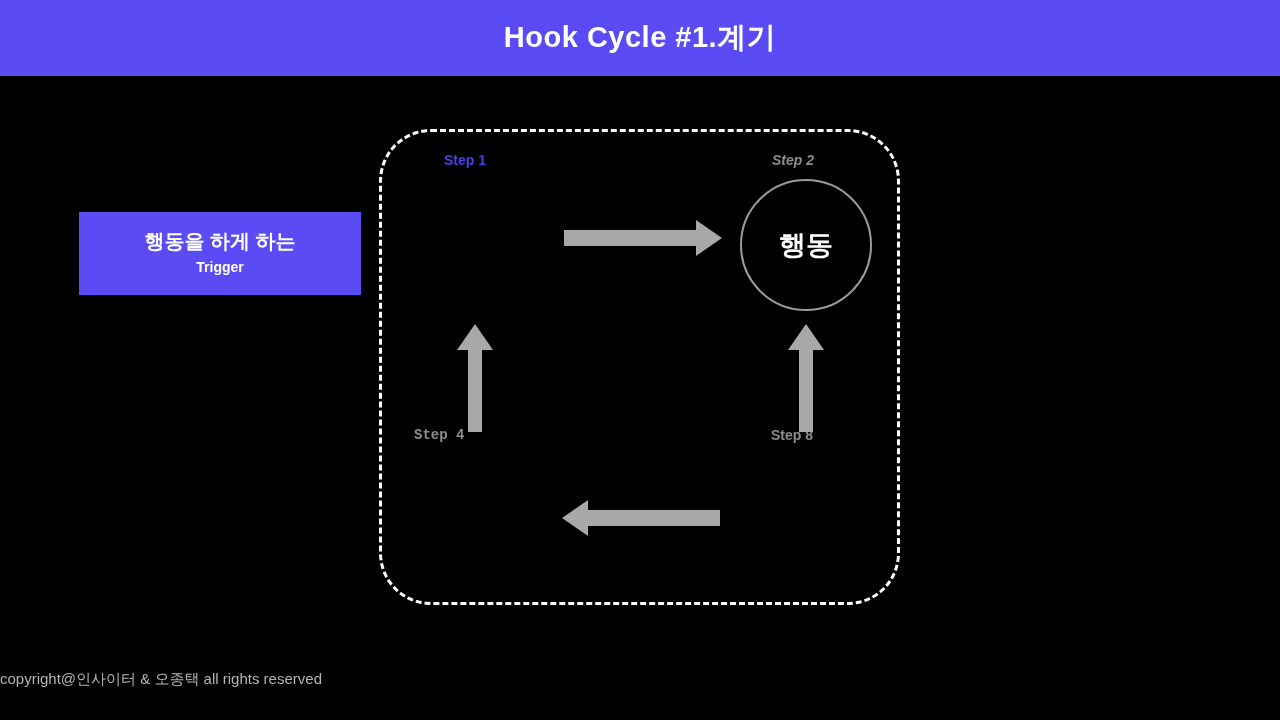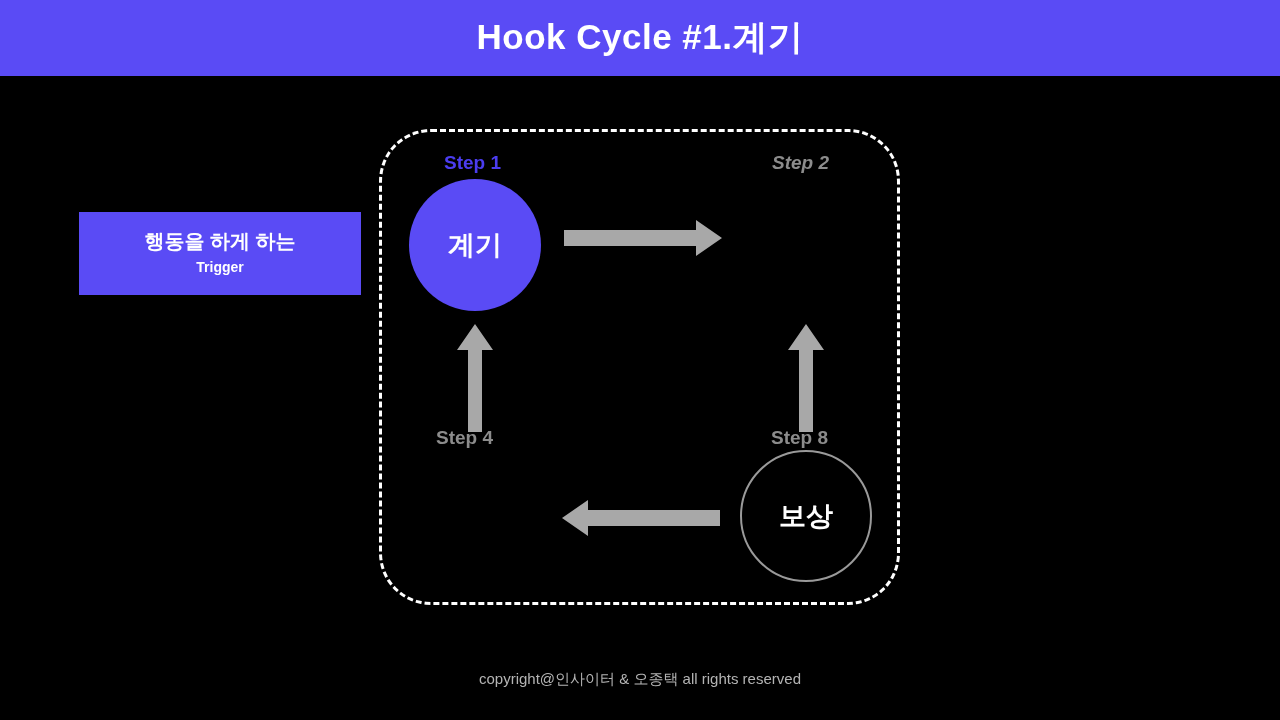--- a/index.html
+++ b/index.html
@@ -29,21 +29,21 @@
   }
   #header-title {
     position: absolute;
     left: 0;
     top: 0;
     width: 1280px;
     height: 76px;
     line-height: 74px;
     text-align: center;
     color: #ffffff;
-    font-size: 35px;
+    font-size: 29px;
     font-weight: bold;
     letter-spacing: 0.5px;
     white-space: nowrap;
   }
 
   
   #trigger-box {
     position: absolute;
     left: 79px;
     top: 212px;
@@ -106,46 +106,46 @@
   }
 
   #node-1 { left: 409px; top: 179px; }
   #node-2 { left: 740px; top: 179px; }
   #node-4 { left: 409px; top: 450px; }
   #node-3 { left: 740px; top: 450px; }
 
   
   .step-caption {
     position: absolute;
-    font-size: 19px;
+    font-size: 14px;
     font-weight: bold;
     white-space: nowrap;
     color: #8c8c8c;
   }
   .step-caption.accent { color: #4b3df0; }
 
   #step-1-caption { left: 444px; top: 152px; }
   #step-2-caption { left: 772px; top: 152px; font-style: italic; }
-  #step-4-caption { left: 436px; top: 427px; }
+  #step-4-caption { left: 414px; top: 427px; font-family: Liberation Mono, monospace; }
   #step-3-caption { left: 771px; top: 427px; }
 
   
   .arrow { position: absolute; }
   #arrow-top    { left: 560px; top: 218px; }
   #arrow-bottom { left: 558px; top: 498px; }
   #arrow-left   { left: 455px; top: 320px; }
   #arrow-right  { left: 786px; top: 320px; }
 
   
   #footer-text {
     position: absolute;
     left: 0;
     top: 670px;
     width: 1280px;
-    text-align: center;
+    text-align: left;
     color: #b4b4b4;
     font-size: 15px;
     white-space: nowrap;
   }
 </style>
 </head>
 <body>
 
 <div id="slide">
 
@@ -157,25 +157,22 @@
     <div class="line latin">Trigger</div>
   </div>
 
   <div id="cycle-frame"></div>
 
   <div class="step-caption accent" id="step-1-caption">Step 1</div>
   <div class="step-caption" id="step-2-caption">Step 2</div>
   <div class="step-caption" id="step-3-caption">Step 8</div>
   <div class="step-caption" id="step-4-caption">Step 4</div>
 
-  <div class="node filled" id="node-1">
-    <span class="node-label">계기</span>
-  </div>
-  <div class="node outlined" id="node-3">
-    <span class="node-label">보상</span>
+  <div class="node outlined" id="node-2">
+    <span class="node-label">행동</span>
   </div>
 
   <svg class="arrow" id="arrow-top" width="166" height="40" viewBox="0 0 166 40">
     <polygon points="4,12 136,12 136,2 162,20 136,38 136,28 4,28" fill="#a8a8a8"></polygon>
   </svg>
 
   <svg class="arrow" id="arrow-bottom" width="166" height="40" viewBox="0 0 166 40">
     <polygon points="162,12 30,12 30,2 4,20 30,38 30,28 162,28" fill="#a8a8a8"></polygon>
   </svg>
 

